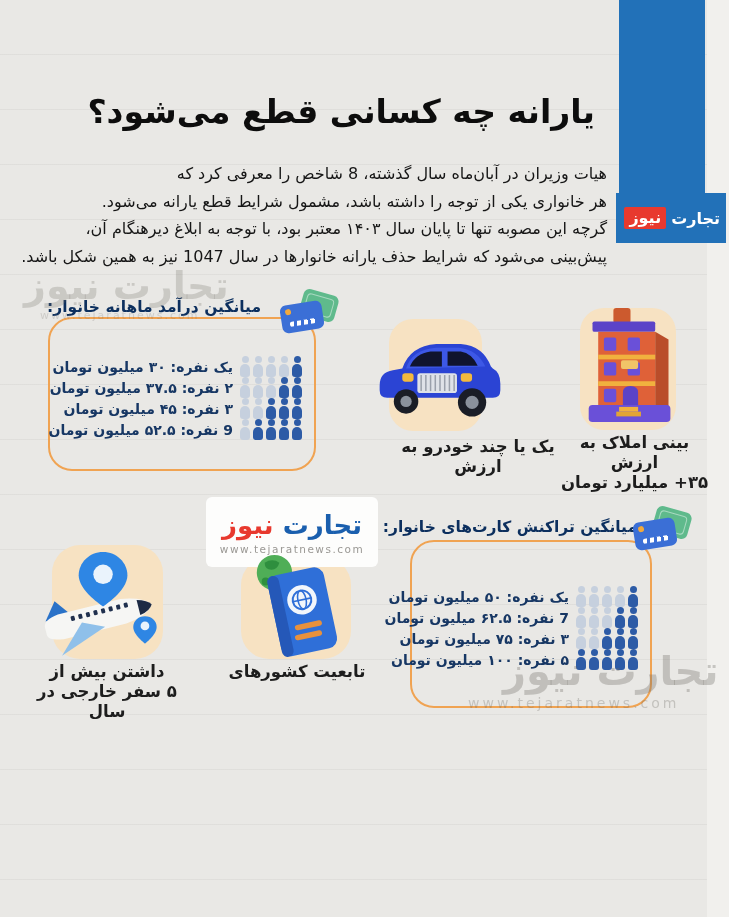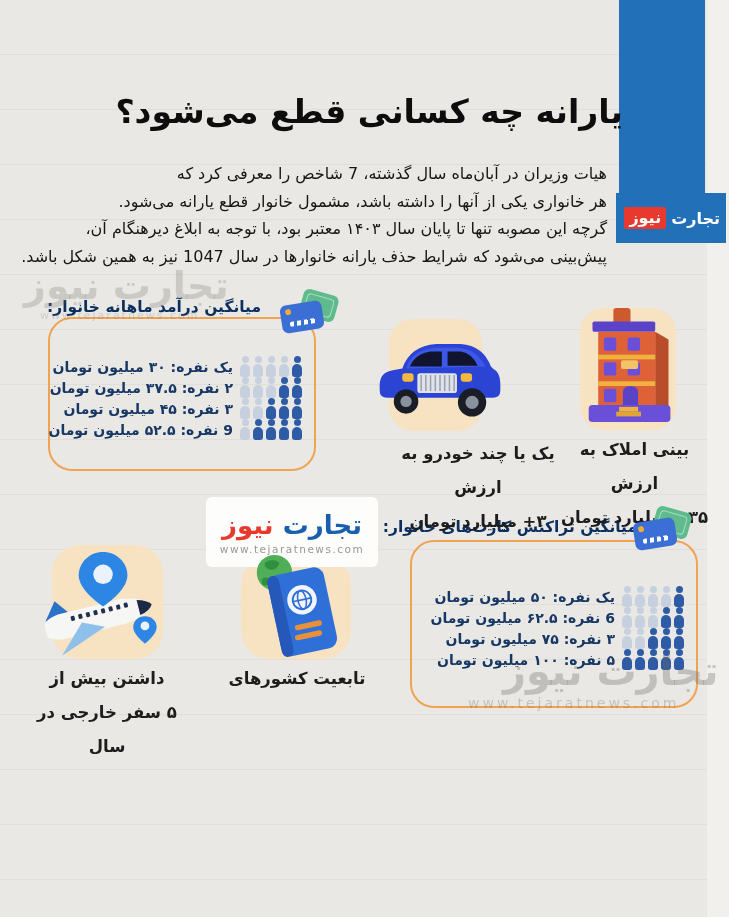--- a/index.html
+++ b/index.html
@@ -14,39 +14,39 @@
   .right-margin{position:absolute;left:707px;top:0;width:22px;height:917px;background:#f1f0ed;}
 
   
   .blue-bar{position:absolute;left:619px;top:0;width:86px;height:202px;background:#2271b8;}
   .corner-logo{position:absolute;left:616px;top:193px;width:110px;height:50px;background:#2271b8;
     display:flex;align-items:center;justify-content:flex-start;direction:rtl;gap:5px;
     padding:0 6px;box-sizing:border-box;color:#fff;font-weight:bold;font-size:16px;}
   .corner-logo .red-chip{background:#e8392e;color:#fff;padding:1px 5px 2px;border-radius:2px;}
 
   
-  .page-title{position:absolute;right:106px;top:92px;direction:rtl;text-align:center;
+  .page-title{position:absolute;right:134px;top:92px;direction:rtl;text-align:center;
     font-size:33px;font-weight:bold;color:#0d0d0d;white-space:nowrap;}
   .intro{position:absolute;right:122px;top:160px;width:545px;direction:rtl;text-align:right;
     font-size:16px;line-height:27.5px;color:#161616;}
   .intro div{white-space:nowrap;}
 
   
   .wm-text{position:absolute;direction:rtl;font-weight:bold;white-space:nowrap;z-index:6;}
   .wm-top{left:24px;top:264px;font-size:38px;color:rgba(110,106,100,0.25);}
   .wm-top-url{position:absolute;left:40px;top:309px;font-size:11px;letter-spacing:2px;
     color:rgba(110,106,100,0.22);z-index:6;}
   .wm-bottom{left:503px;top:648px;font-size:40px;color:rgba(110,106,100,0.32);}
   .wm-bottom-url{position:absolute;left:468px;top:695px;font-size:14px;letter-spacing:3px;
     color:rgba(110,106,100,0.30);z-index:6;}
 
   
   .list-box{position:absolute;border:2.5px solid #f0a352;border-radius:24px;box-sizing:border-box;}
   .box-income{left:48px;top:317px;width:268px;height:154px;}
-  .box-trans{left:410px;top:540px;width:288px;height:168px;}
+  .box-trans{left:410px;top:540px;width:242px;height:168px;}
   .list-title{position:absolute;direction:rtl;font-size:15.5px;font-weight:bold;color:#0c2f5e;white-space:nowrap;}
   .title-income{right:468px;top:298px;}
   .title-trans{right:92px;top:518px;}
   .rows{position:absolute;inset:0;display:flex;flex-direction:column;justify-content:center;
     padding:8px 12px 0 14px;direction:rtl;}
   .list-row{display:flex;align-items:center;gap:7px;}
   .persons{display:flex;gap:3px;direction:ltr;flex:none;}
   .person{position:relative;width:10px;height:21px;display:inline-block;color:#c6d0de;}
   .person.filled{color:#2d5ba6;}
   .person::before{content:"";position:absolute;top:0;left:1.5px;width:7px;height:7px;border-radius:50%;background:currentColor;}
@@ -67,21 +67,21 @@
   
   .tile{position:absolute;background:#f7e2c2;border-radius:24px;}
   .tile-car{left:389px;top:319px;width:93px;height:112px;}
   .tile-building{left:580px;top:308px;width:96px;height:122px;}
   .tile-travel{left:52px;top:545px;width:111px;height:114px;border-radius:28px;}
   .tile-passport{left:241px;top:557px;width:110px;height:102px;border-radius:28px;}
   .illus{position:absolute;z-index:2;}
 
   
   .caption{position:absolute;direction:rtl;text-align:center;font-size:16.5px;font-weight:bold;
-    color:#1d1d1d;line-height:34px;z-index:2;}
+    color:#1d1d1d;line-height:20px;z-index:2;}
   .cap-car{left:378px;top:437px;width:200px;}
   .cap-building{left:557px;top:433px;width:155px;}
   .cap-travel{left:17px;top:662px;width:180px;}
   .cap-passport{left:217px;top:662px;width:160px;}
 
   
   .center-logo{position:absolute;left:206px;top:497px;width:172px;height:70px;background:#fdfdfc;
     border-radius:6px;display:flex;flex-direction:column;align-items:center;justify-content:center;z-index:2;}
   .center-logo .brand-line{direction:rtl;font-size:26px;font-weight:bold;white-space:nowrap;line-height:30px;}
   .center-logo .b-blue{color:#1a5fae;}
@@ -96,22 +96,22 @@
   <div class="right-margin"></div>
 
   <div class="blue-bar"></div>
   <div class="corner-logo">
     <span>تجارت</span>
     <span class="red-chip">نیوز</span>
   </div>
 
   <div class="page-title">یارانه چه کسانی قطع می‌شود؟</div>
   <div class="intro">
-    <div>هیات وزیران در آبان‌ماه سال گذشته، 7 شاخص را معرفی کرد که</div>
-    <div>هر خانواری یکی از آنها را داشته باشد، مشمول خانوار قطع یارانه می‌شود.</div>
+    <div>هیات وزیران در آبان‌ماه سال گذشته، 8 شاخص را معرفی کرد که</div>
+    <div>هر خانواری یکی از توجه را داشته باشد، مشمول شرایط قطع یارانه می‌شود.</div>
     <div>گرچه این مصوبه تنها تا پایان سال ۱۴۰۳ معتبر بود، با توجه به ابلاغ دیرهنگام آن،</div>
     <div>پیش‌بینی می‌شود که شرایط حذف یارانه خانوارها در سال 1047 نیز به همین شکل باشد.</div>
   </div>
 
   <div class="wm-text wm-top">تجارت نیوز</div>
   <div class="wm-top-url">www.tejaratnews.com</div>
 
   <div class="list-title title-income">میانگین درآمد ماهانه خانوار:</div>
   <div class="card-icon icon-income">
     <span class="ci-money"></span>
@@ -184,21 +184,20 @@
       <line x1="80" y1="47" x2="80" y2="64"></line>
         <line x1="85" y1="47" x2="85" y2="64"></line>
     </g>
     <circle cx="34" cy="75" r="13" fill="#1a1d26"></circle>
       <circle cx="34" cy="75" r="6" fill="#8a919c"></circle>
     <circle cx="104" cy="76" r="15" fill="#1a1d26"></circle>
       <circle cx="104" cy="76" r="7" fill="#8a919c"></circle>
   </svg>
   <div class="caption cap-car">
     <div>یک یا چند خودرو به ارزش</div>
-    <div>۳+ میلیارد تومان</div>
   </div>
 
   <div class="tile tile-building"></div>
   <svg class="illus" style="left:583px;top:303px;" width="95" height="128" viewBox="0 0 100 132">
     <rect x="32" y="4" width="18" height="16" rx="3" fill="#cc5a2e"></rect>
     <rect x="10" y="18" width="66" height="11" rx="2" fill="#5b43c8"></rect>
     <rect x="16" y="29" width="60" height="80" fill="#df6138"></rect>
     <path d="M76 29 L90 37 L90 112 L76 109 Z" fill="#b94d2a"></path>
     <rect x="16" y="53" width="60" height="5" fill="#f1b13e"></rect>
     <rect x="16" y="81" width="60" height="5" fill="#f1b13e"></rect>
@@ -247,21 +246,21 @@
           <span class="row-label">یک نفره: ۵۰ میلیون تومان</span>
         </div>
         <div class="list-row">
           <span class="persons">
             <span class="person"></span>
             <span class="person"></span>
             <span class="person"></span>
             <span class="person filled"></span>
             <span class="person filled"></span>
           </span>
-          <span class="row-label">6 نفره: ۶۲.۵ میلیون تومان</span>
+          <span class="row-label">7 نفره: ۶۲.۵ میلیون تومان</span>
         </div>
         <div class="list-row">
           <span class="persons">
             <span class="person"></span>
             <span class="person"></span>
             <span class="person filled"></span>
             <span class="person filled"></span>
             <span class="person filled"></span>
           </span>
           <span class="row-label">۳ نفره: ۷۵ میلیون تومان</span>

